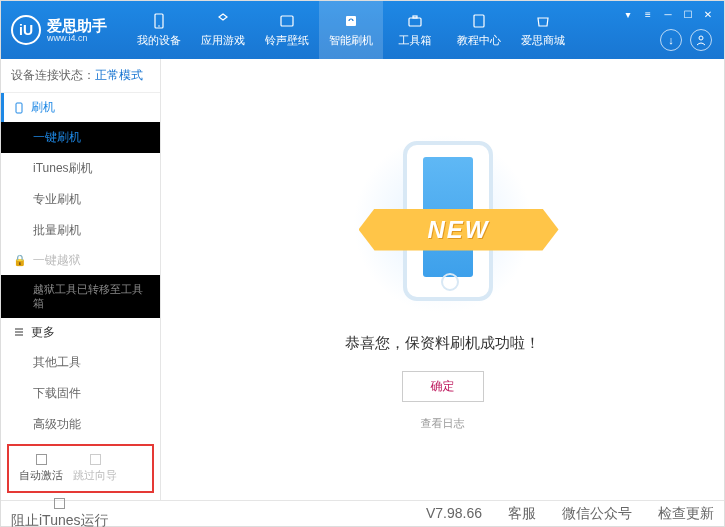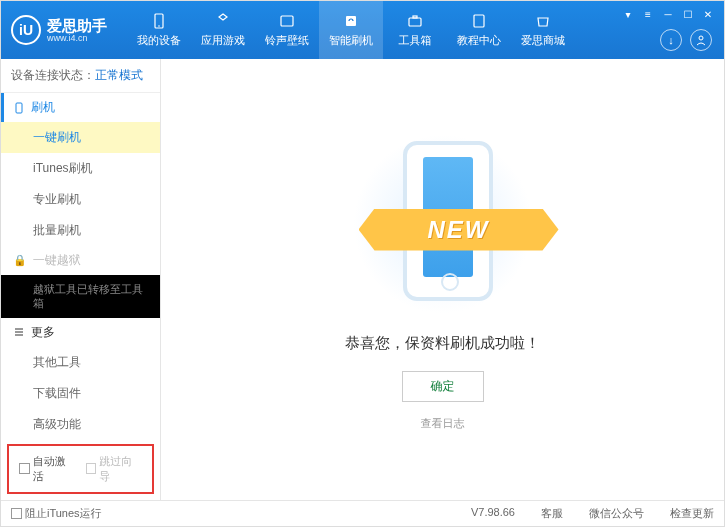--- a/index.html
+++ b/index.html
@@ -23,47 +23,47 @@
 .win-btn { width: 16px; height: 14px; cursor: pointer; display: flex; align-items: center; justify-content: center; font-size: 10px; }
 
 
 .body { display: flex; flex: 1; overflow: hidden; }
 .sidebar { width: 160px; border-right: 1px solid #e5e5e5; display: flex; flex-direction: column; font-size: 12px; color: #555; }
 .conn-status { padding: 8px 10px; border-bottom: 1px solid #eee; color: #666; }
 .conn-status b { color: #1976d2; font-weight: normal; }
 .side-header { display: flex; align-items: center; gap: 6px; padding: 6px 12px; color: #333; cursor: pointer; }
 .side-header.active { border-left: 3px solid #1e88e5; color: #1e88e5; background: #fff; padding-left: 9px; }
 .side-item { padding: 7px 12px 7px 32px; cursor: pointer; color: #666; }
-.side-item.active { background: #fef9c3; color: #1e88e5; }
+.side-item.active { background: #000000; color: #1e88e5; }
 .side-item.sub { font-size: 11px; color: #888; line-height: 1.3; background: #000000; }
 .side-header.disabled { color: #bbb; }
 .lock-icon { color: #bbb; font-size: 11px; }
 
 .checkbox-row { display: flex; gap: 10px; padding: 8px 10px; border: 2px solid #e53935; margin: 4px 6px; font-size: 11px; }
-.chk { display: flex; align-items: center; gap: 3px; cursor: pointer; }
+.chk { display: flex; align-items: center; gap: 3px; cursor: pointer; flex-direction: column; }
 .chk.disabled { color: #bbb; }
 .chkbox { width: 11px; height: 11px; border: 1px solid #999; }
 .chk.disabled .chkbox { border-color: #ccc; }
 
 .device-info { padding: 6px 10px; font-size: 11px; }
 
 
 .main { flex: 1; display: flex; flex-direction: column; align-items: center; justify-content: center; position: relative; background: #fff; }
 .illo { position: relative; width: 220px; height: 190px; margin-bottom: 15px; }
 .glow { position: absolute; width: 180px; height: 180px; border-radius: 50%; background: radial-gradient(circle, #e1f0ff 0%, #fff 70%); left: 20px; top: 5px; }
 .phone { position: absolute; width: 90px; height: 160px; background: #fff; border: 4px solid #d8e8f5; border-radius: 14px; left: 70px; top: 12px; }
 .phone::before { content: ""; position: absolute; width: 50px; height: 120px; background: linear-gradient(to bottom, #5fb8f5, #3da0eb); left: 16px; top: 12px; border-radius: 3px; }
 .phone::after { content: ""; position: absolute; width: 14px; height: 14px; border: 2px solid #d8e8f5; border-radius: 50%; left: 34px; bottom: 6px; }
 .ribbon { position: absolute; top: 80px; left: 26px; width: 200px; height: 42px; background: #ffc548; display: flex; align-items: center; justify-content: center; font-size: 24px; font-weight: 900; font-style: italic; color: #fff; letter-spacing: 2px; clip-path: polygon(0 50%, 8% 0, 92% 0, 100% 50%, 92% 100%, 8% 100%); text-shadow: 1px 1px 0 #e09820; }
 .success-msg { font-size: 15px; color: #333; margin-bottom: 18px; }
-.ok-btn { padding: 6px 28px; border: 1px solid #ccc; background: #fff; font-size: 12px; cursor: pointer; color: #15803d; }
+.ok-btn { padding: 6px 28px; border: 1px solid #ccc; background: #fff; font-size: 12px; cursor: pointer; color: #be185d; }
 .log-link { margin-top: 14px; font-size: 11px; color: #999; cursor: pointer; }
 
 
-.statusbar { height: 26px; border-top: 1px solid #e5e5e5; display: flex; align-items: center; padding: 0 10px; font-size: 11px; color: #666; justify-content: space-between; }
+.statusbar { height: 26px; border-top: 1px solid #e5e5e5; display: flex; align-items: center; padding: 0 10px; font-size: 14px; color: #666; justify-content: space-between; }
 .status-left { display: flex; align-items: center; gap: 4px; }
 .status-right { display: flex; gap: 26px; }
 .status-right span { cursor: pointer; }
 
 svg { display: block; }
 </style>
 </head>
 <body>
 
 <div class="app">

